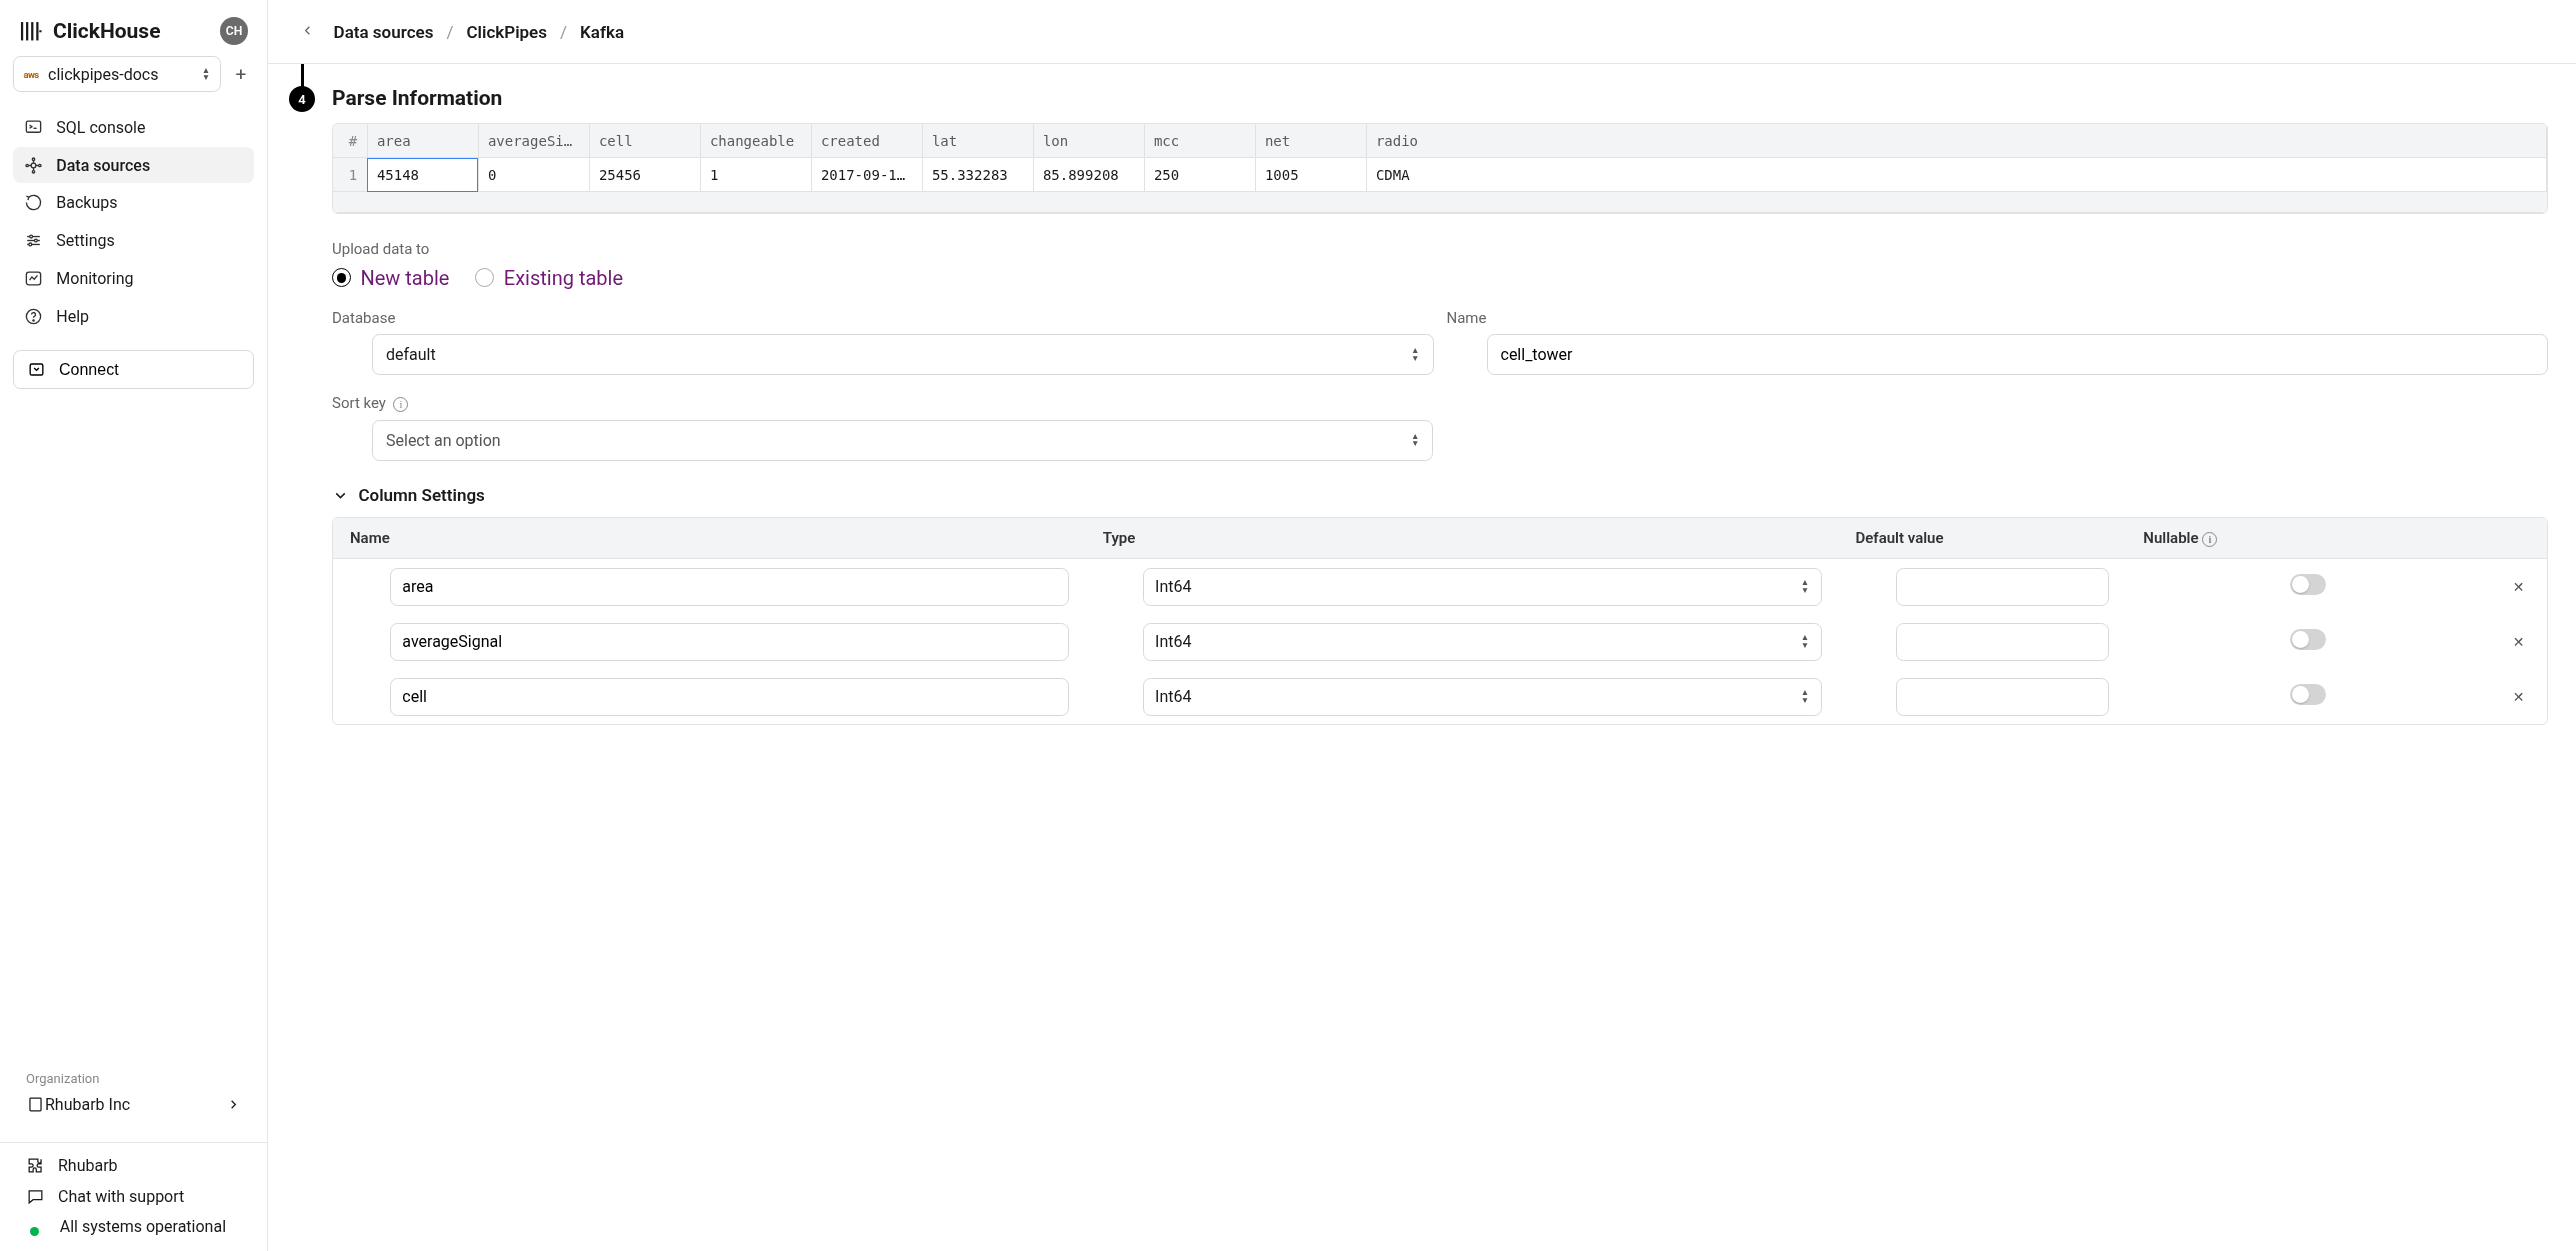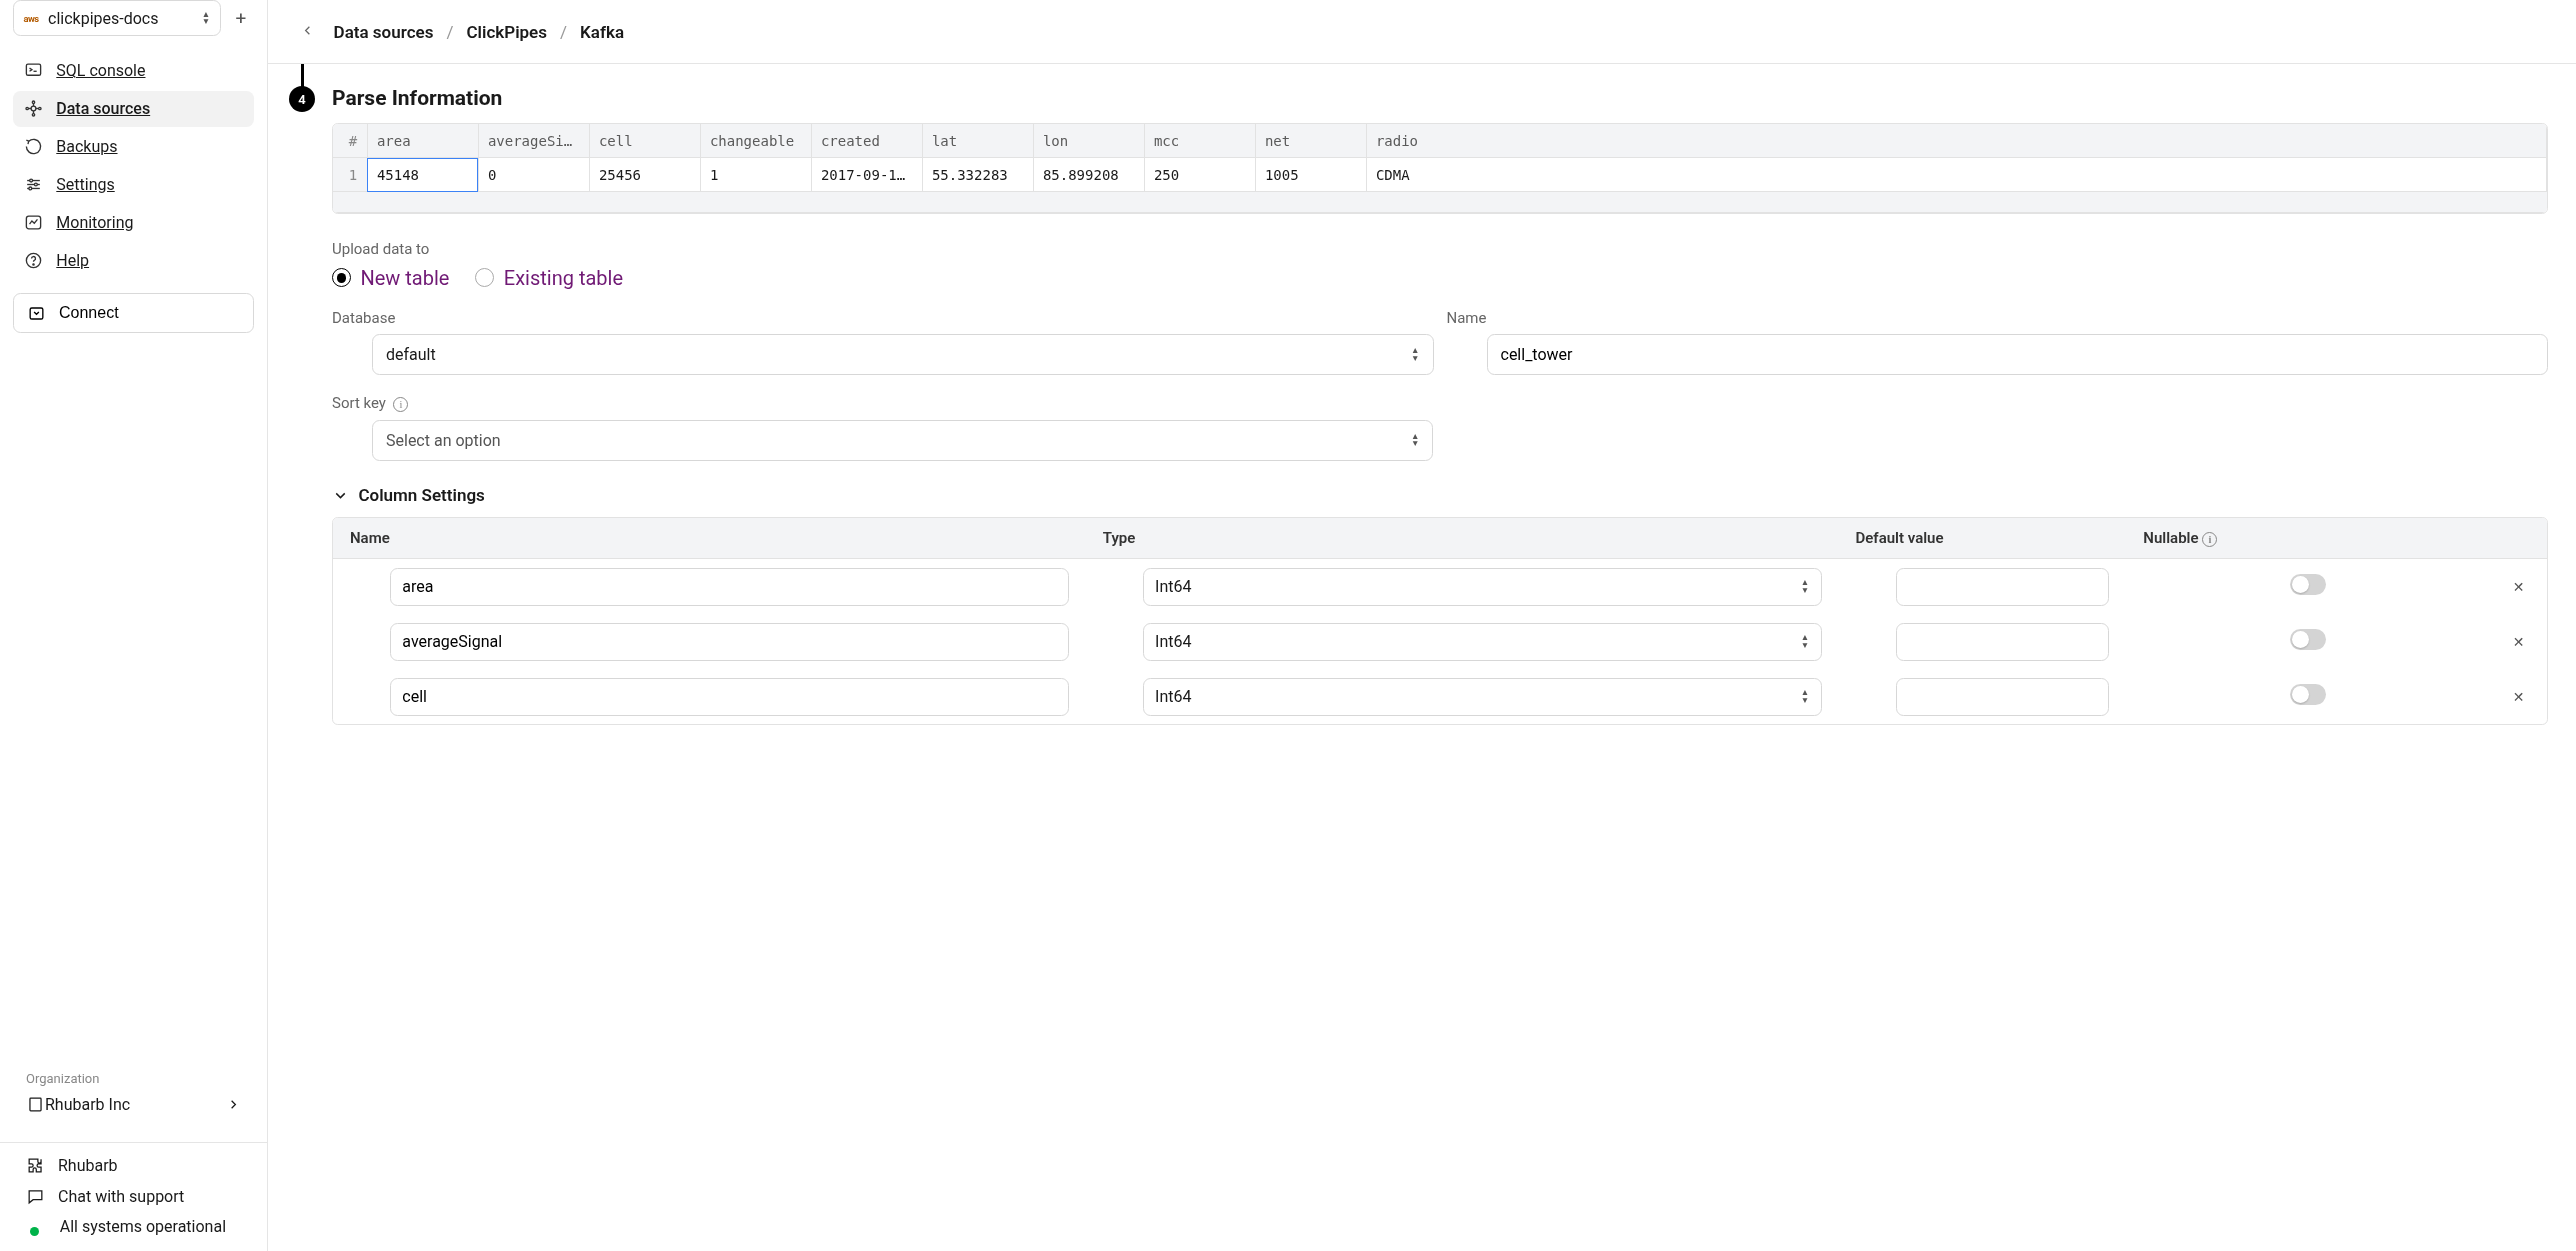--- a/index.html
+++ b/index.html
@@ -87,21 +87,20 @@
   }
   .nav-item {
     display: flex;
     align-items: flex-start;
     gap: 13px;
     padding: 8.5px 11.3px;
     border-radius: 7.5px;
     cursor: pointer;
     font-size: 16px;
     color: #1a1a1a;
-    text-decoration: underline;
   }
   .nav-item.active { background: #f2f2f2; font-weight: 500; }
   .nav-item svg, .nav-item .icon-stub { width: 19px; height: 19px; flex-shrink: 0; color: #333; }
   .connect-block { padding: 7.5px 13px 0 13px; }
   .connect-btn {
     width: 100%;
     border: 0.9px solid #d9d9d9;
     border-radius: 7.5px;
     padding: 9.4px 13px;
     display: flex;
@@ -306,20 +305,33 @@
   .info-icon {
     display: inline-flex; width: 15px; height: 15px; border: 1.2px solid #888; border-radius: 50%;
     align-items: center; justify-content: center; font-size: 10.4px; color: #888; font-family: serif;
     margin-left: 3.8px;
   }
 </style>
 </head>
 <body>
 
 <aside class="sidebar">
+  <div class="sidebar-header">
+    <div class="brand">
+      <svg viewBox="0 0 24 24" fill="none" stroke="currentColor" stroke-width="2.2">
+        <line x1="3" y1="3" x2="3" y2="21"></line>
+          <line x1="8" y1="3" x2="8" y2="21"></line>
+        <line x1="13" y1="3" x2="13" y2="21"></line>
+          <line x1="18" y1="3" x2="18" y2="21"></line>
+        <line x1="21" y1="11" x2="21" y2="13"></line>
+      </svg>
+      <span>ClickHouse</span>
+    </div>
+    <div class="avatar-circle">CH</div>
+  </div>
 
   <div class="org-row">
     <div class="org-select">
       <span class="aws">aws</span>
       <span class="label">clickpipes-docs</span>
       <span class="up-down">▲<br>▼</span>
     </div>
     <div class="plus-btn">+</div>
   </div>
 

